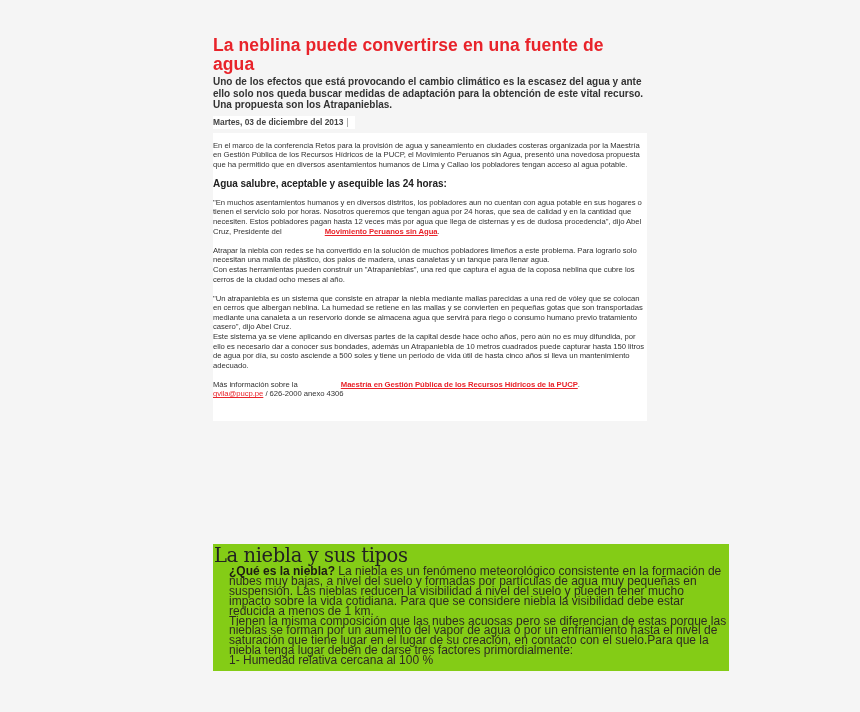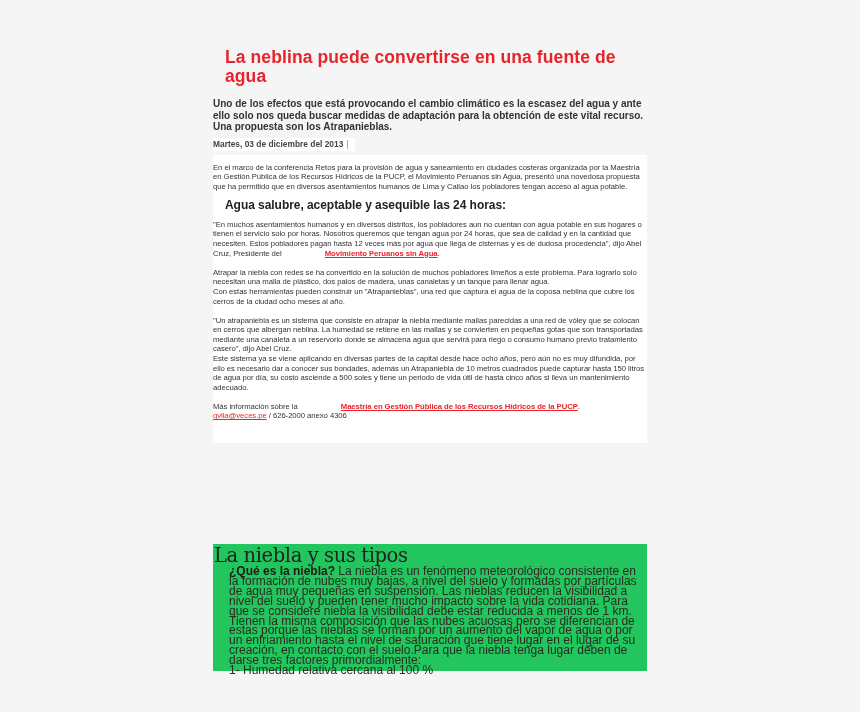--- a/index.html
+++ b/index.html
@@ -12,21 +12,21 @@
       color: #333;
     }
     .page {
       position: absolute; left: 213px; top: 36px; width: 434px;
     }
     .title {
       color: #e8232a;
       font-weight: bold;
       font-size: 17.5px;
       line-height: 19px;
-      margin: 12px;
+      margin: 0;
       letter-spacing: 0.1px;
     }
     .subtitle {
       font-weight: bold;
       font-size: 10px;
       line-height: 11.5px;
       color: #333;
       margin: 2px 0 0 0;
     }
     .date-row {
@@ -47,40 +47,39 @@
     }
     .para {
       font-size: 7.7px;
       line-height: 9.6px;
       color: #333;
       margin: 0 0 9.5px 0;
       letter-spacing: -0.05px;
     }
     .heading {
       font-weight: bold;
-      font-size: 12px;
+      font-size: 10px;
       color: #222;
       display: block;
-      margin-left: 12px;
     }
     a.red-link {
       color: #e8232a;
       font-weight: bold;
       text-decoration: underline;
       padding-left: 41px;
     }
     a.email-link {
       color: #e8232a;
       text-decoration: underline;
     }
     .fog-box {
       position: absolute;
       left: 213px; top: 544px;
-      width: 434px; height: 127px;
-      background: #22c55e;
+      width: 516px; height: 127px;
+      background: #84cc16;
       color: #2e2a22;
     }
     .fog-title {
       font-family: "DejaVu Serif", "Liberation Serif", serif;
       font-size: 19.5px;
       line-height: 22px;
       color: #222;
       margin: 1px 0 0 1px;
       letter-spacing: -0.4px;
     }
@@ -119,21 +118,21 @@
     </p>
 
     <p class="para">
       <span>"Un atrapaniebla es un sistema que consiste en atrapar la niebla mediante mallas parecidas a una red de vóley que se colocan en cerros que albergan neblina. La humedad se retiene en las mallas y se convierten en pequeñas gotas que son transportadas mediante una canaleta a un reservorio donde se almacena agua que servirá para riego o consumo humano previo tratamiento casero", dijo Abel Cruz.</span><br>
       <span>Este sistema ya se viene aplicando en diversas partes de la capital desde hace ocho años, pero aún no es muy difundida, por ello es necesario dar a conocer sus bondades, además un Atrapaniebla de 10 metros cuadrados puede capturar hasta 150 litros de agua por día, su costo asciende a 500 soles y tiene un periodo de vida útil de hasta cinco años si lleva un mantenimiento adecuado.</span>
     </p>
 
 
     <p class="para" style="margin-bottom:16px">
       <span>Más información sobre la </span><a class="red-link" href="#">Maestría en Gestión Pública de los Recursos Hídricos de la PUCP</a><span>.</span><br>
-      <a class="email-link" href="#">gvila@veces.pe</a><span> / 626-2000 anexo 4306</span>
+      <a class="email-link" href="#">gvila@pucp.pe</a><span> / 626-2000 anexo 4306</span>
     </p>
   </div>
 </div>
 
 <div class="fog-box">
   <div class="fog-title">La niebla y sus tipos</div>
   <p class="fog-text">
     <b>¿Qué es la niebla?</b><span> La niebla es un fenómeno meteorológico consistente en la formación de nubes muy bajas, a nivel del suelo y formadas por partículas de agua muy pequeñas en suspensión. Las nieblas reducen la visibilidad a nivel del suelo y pueden tener mucho impacto sobre la vida cotidiana. Para que se considere niebla la visibilidad debe estar reducida a menos de 1 km.</span><br>
     <span>Tienen la misma composición que las nubes acuosas pero se diferencian de estas porque las nieblas se forman por un aumento del vapor de agua o por un enfriamiento hasta el nivel de saturación que tiene lugar en el lugar de su creación, en contacto con el suelo.Para que la niebla tenga lugar deben de darse tres factores primordialmente:</span><br>
     <span>1- Humedad relativa cercana al 100 %</span>

